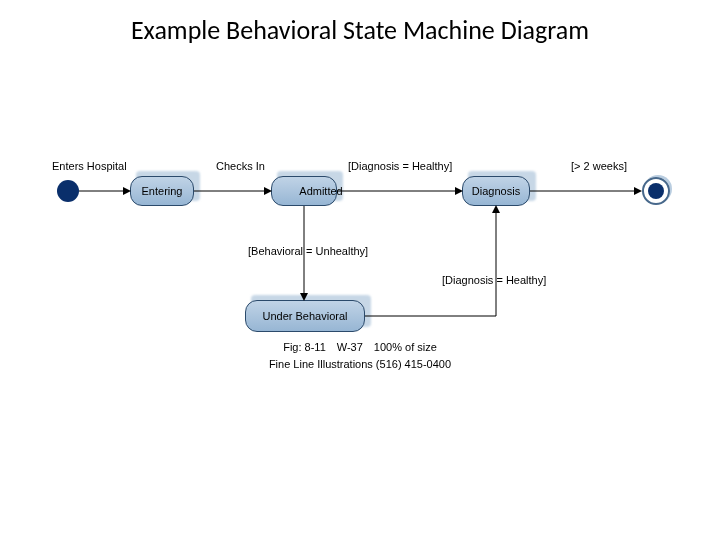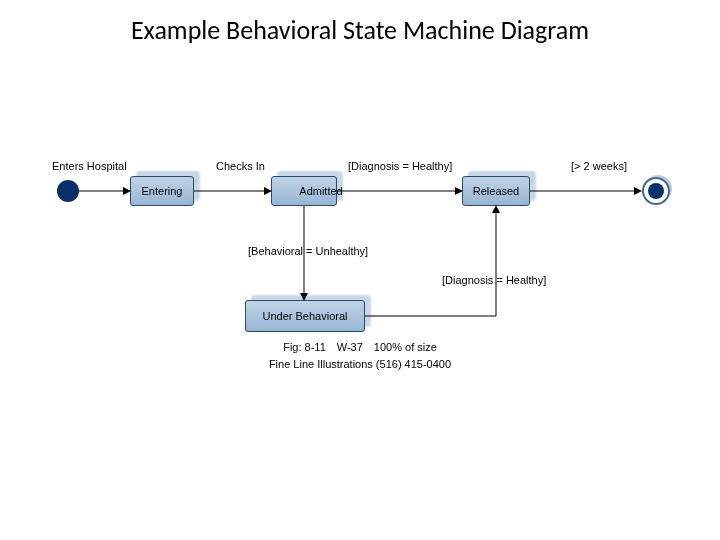--- a/index.html
+++ b/index.html
@@ -2,21 +2,21 @@
 <html><head>
 <meta charset="utf-8">
 <style>
   * { box-sizing: border-box; margin: 0; padding: 0; }
   html, body { width: 720px; height: 540px; background: #fff; font-family: Arial, Helvetica, sans-serif; }
   .slide { position: relative; width: 720px; height: 468px; }
   .title { position: absolute; top: 14px; left: 0; right: 0; text-align: center; font-size: 26px; font-family: Calibri, Arial, sans-serif; color: #000; }
   .label { position: absolute; font-size: 11px; color: #000; white-space: nowrap; }
   .node { position: absolute; }
   .node-shadow { position: absolute; top: -5px; left: 6px; width: 100%; height: 100%; background: #c7d7e6; border-radius: 4px; filter: blur(1px); }
-  .node-body { position: relative; background: linear-gradient(#c0d3e6, #97b6d4); border: 1px solid #2b4a6b; border-radius: 3px; display: flex; align-items: center; justify-content: center; font-size: 11px; color: #000; padding: 6px 10px; }
+  .node-body { position: relative; background: linear-gradient(#c0d3e6, #97b6d4); border: 1px solid #2b4a6b; border-radius: 12px; display: flex; align-items: center; justify-content: center; font-size: 11px; color: #000; padding: 6px 10px; }
   .initial { position: absolute; width: 22px; height: 22px; background: #0a2f6b; border-radius: 50%; }
   .final-outer { position: absolute; width: 28px; height: 28px; border: 2px solid #47688b; border-radius: 50%; box-shadow: 2px -2px 0 #b9cde0; }
   .final-inner { position: absolute; top: 4px; left: 4px; width: 16px; height: 16px; background: #0a2f6b; border-radius: 50%; }
   svg.arrow { position: absolute; overflow: visible; }
   .arrow-line { stroke: #000; stroke-width: 1; fill: none; }
   .arrow-head { fill: #000; }
   .footer { position: absolute; bottom: 96px; left: 0; right: 0; text-align: center; font-size: 11px; line-height: 1.5; color: #000; }
 </style>
 </head>
 <body>
@@ -37,21 +37,21 @@
     <div class="node-body" style="width:66px; height:30px;padding-left:44px;">Admitted</div>
   </div>
 
   <div class="node" style="left:245px; top:300px; width:120px; height:32px;">
     <div class="node-shadow"></div>
     <div class="node-body" style="width:120px; height:32px;">Under Behavioral</div>
   </div>
 
   <div class="node" style="left:462px; top:176px; width:68px; height:30px;">
     <div class="node-shadow"></div>
-    <div class="node-body" style="width:68px; height:30px;">Released</div>
+    <div class="node-body" style="width:68px; height:30px;">Diagnosis</div>
   </div>
 
   <div class="final-outer" style="left:642px; top:177px;">
     <div class="final-inner"></div>
   </div>
 
   <svg class="arrow" style="left:79px; top:186px; width:52px; height:12px;">
     <line class="arrow-line" x1="0" y1="5" x2="44" y2="5"></line>
     <polygon class="arrow-head" points="44,1 52,5 44,9"></polygon>
   </svg>

